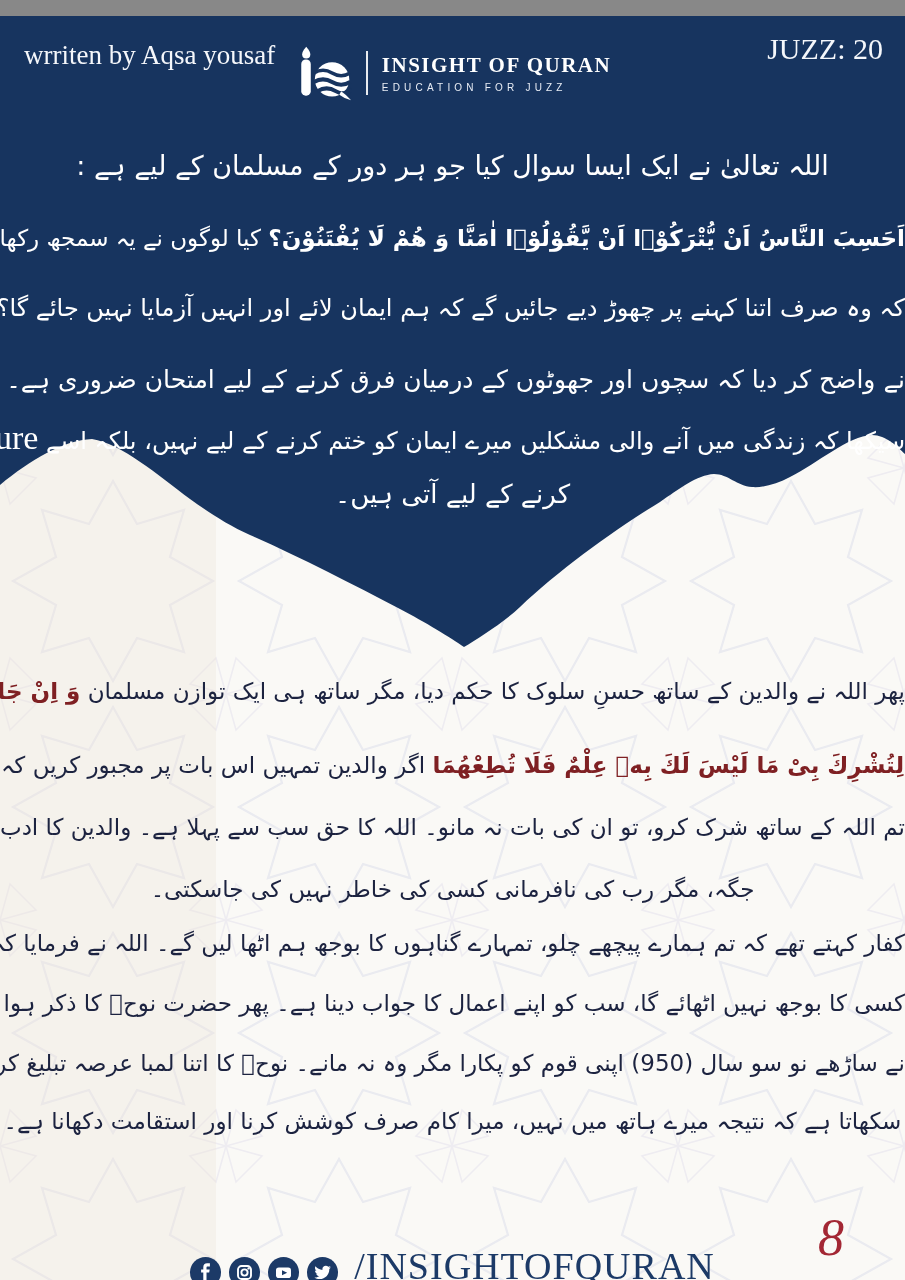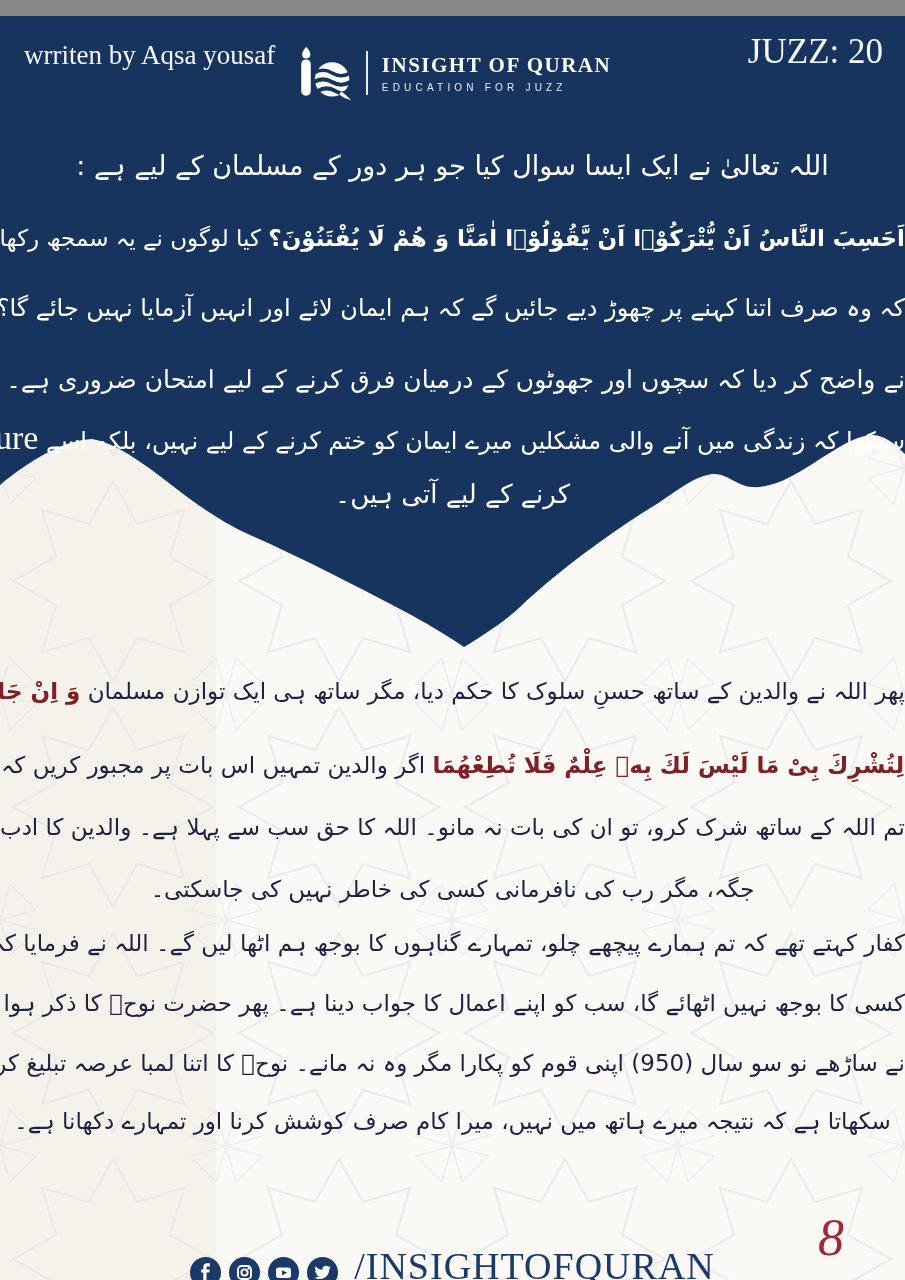--- a/index.html
+++ b/index.html
@@ -15,21 +15,21 @@
 
   .hero-text{position:absolute;left:0;width:905px;z-index:3;color:#ffffff;text-align:center;direction:rtl;white-space:nowrap;}
   .body-text{position:absolute;left:0;width:905px;z-index:3;color:#1c2340;text-align:center;direction:rtl;white-space:nowrap;}
   .arabic-red{color:#7f2023;font-weight:bold;}
   .arabic-bold{font-weight:bold;}
   .latin-serif{font-family:"Liberation Serif",serif;font-size:34px;font-weight:normal;}
 
   
   #header{position:absolute;top:0;left:0;width:905px;height:110px;z-index:4;}
   #written-by{position:absolute;left:24px;top:24px;color:#f5f7fb;font-family:"Liberation Serif",serif;font-size:27px;}
-  #juzz{position:absolute;right:22px;top:16px;color:#f5f7fb;font-family:"Liberation Serif",serif;font-size:35px;}
+  #juzz{position:absolute;right:22px;top:16px;color:#f5f7fb;font-family:"Liberation Serif",serif;font-size:30px;}
   #logo{position:absolute;left:0;right:0;top:28px;display:flex;justify-content:center;align-items:center;gap:14px;}
   #logo-text{color:#fff;text-align:left;}
   #logo-title{font-family:Liberation Serif, serif;font-weight:bold;font-size:21px;letter-spacing:1.5px;}
   #logo-sub{font-family:"Liberation Sans",sans-serif;font-size:10px;letter-spacing:4.2px;margin-top:4px;color:#e9edf5;}
   #logo-divider{width:2px;height:44px;background:#ffffff;opacity:.9;}
 
   
   #footer-row{position:absolute;left:0;width:905px;top:1228px;z-index:3;display:flex;justify-content:center;align-items:flex-end;gap:8px;}
   .social-circle{width:31px;height:31px;border-radius:50%;background:#1c3a67;display:flex;align-items:center;justify-content:center;}
   #footer-handle{color:#1c3a67;font-family:"Liberation Serif",serif;font-size:38px;letter-spacing:1px;margin-left:8px;}
@@ -113,21 +113,21 @@
     <span class="arabic-red">لِتُشْرِكَ بِیْ مَا لَیْسَ لَكَ بِهٖ عِلْمٌ فَلَا تُطِعْهُمَا</span>
     <span> </span>
     <span>اگر والدین تمہیں اس بات پر مجبور کریں کہ</span>
   </div>
   <div class="body-text" style="top:786px;font-size:23px;line-height:50px;">تم اللہ کے ساتھ شرک کرو، تو ان کی بات نہ مانو۔ اللہ کا حق سب سے پہلا ہے۔ والدین کا ادب اپنی</div>
   <div class="body-text" style="top:848px;font-size:23px;line-height:50px;">جگہ، مگر رب کی نافرمانی کسی کی خاطر نہیں کی جاسکتی۔</div>
 
   <div class="body-text" style="top:902px;font-size:23px;line-height:50px;">کفار کہتے تھے کہ تم ہمارے پیچھے چلو، تمہارے گناہوں کا بوجھ ہم اٹھا لیں گے۔ اللہ نے فرمایا کہ کوئی</div>
   <div class="body-text" style="top:962px;font-size:23px;line-height:50px;">کسی کا بوجھ نہیں اٹھائے گا، سب کو اپنے اعمال کا جواب دینا ہے۔ پھر حضرت نوحؑ کا ذکر ہوا جنہوں</div>
   <div class="body-text" style="top:1022px;font-size:23px;line-height:50px;">نے ساڑھے نو سو سال (950) اپنی قوم کو پکارا مگر وہ نہ مانے۔ نوحؑ کا اتنا لمبا عرصہ تبلیغ کرنا مجھے</div>
-  <div class="body-text" style="top:1080px;font-size:23px;line-height:50px;">سکھاتا ہے کہ نتیجہ میرے ہاتھ میں نہیں، میرا کام صرف کوشش کرنا اور تمہارے دکھانا ہے۔</div>
+  <div class="body-text" style="top:1080px;font-size:23px;line-height:50px;">سکھاتا ہے کہ نتیجہ میرے ہاتھ میں نہیں، میرا کام صرف کوشش کرنا اور استقامت دکھانا ہے۔</div>
 
   <div id="page-number">8</div>
 
   <div id="footer-row">
     <div class="social-circle">
       <svg width="31" height="31" viewBox="0 0 31 31">
         <path d="M17.6,9.5 h2.3 V6.3 h-2.8 c-2.4,0 -3.8,1.5 -3.8,3.9 v2.2 h-2.2 v3 h2.2 v8.3 h3.2 v-8.3 h2.7 l0.5,-3 h-3.2 v-1.7 c0,-0.8 0.3,-1.2 1.1,-1.2 Z" fill="#ffffff"></path>
       </svg>
     </div>
     <div class="social-circle">

